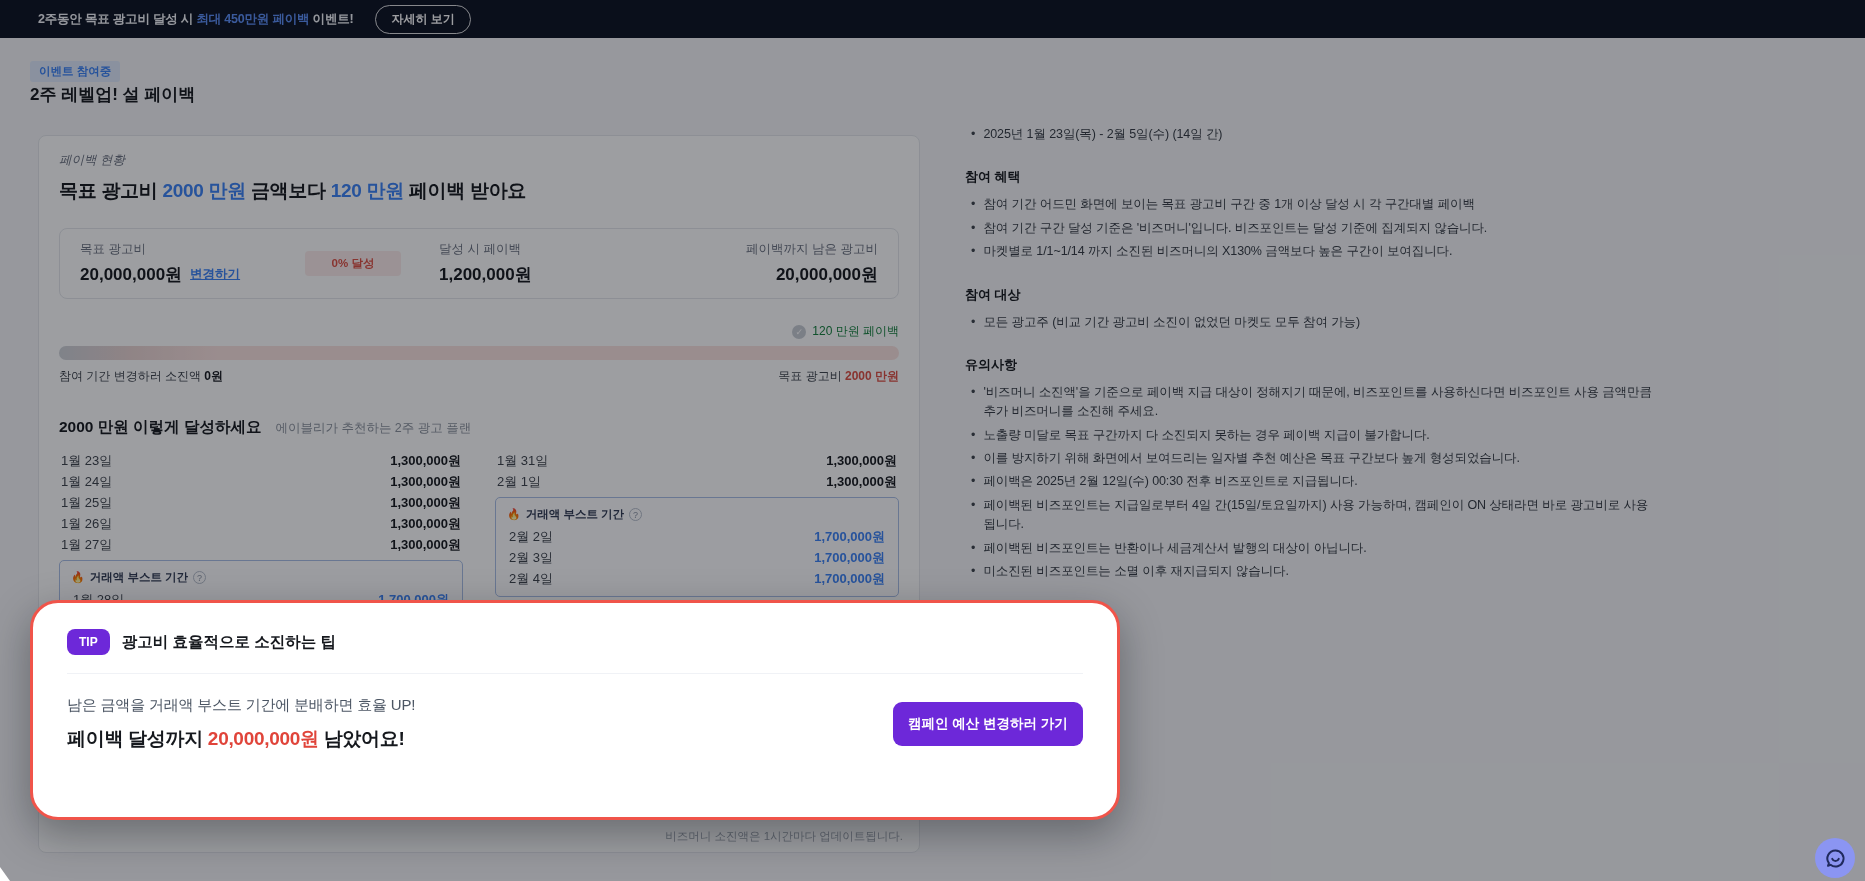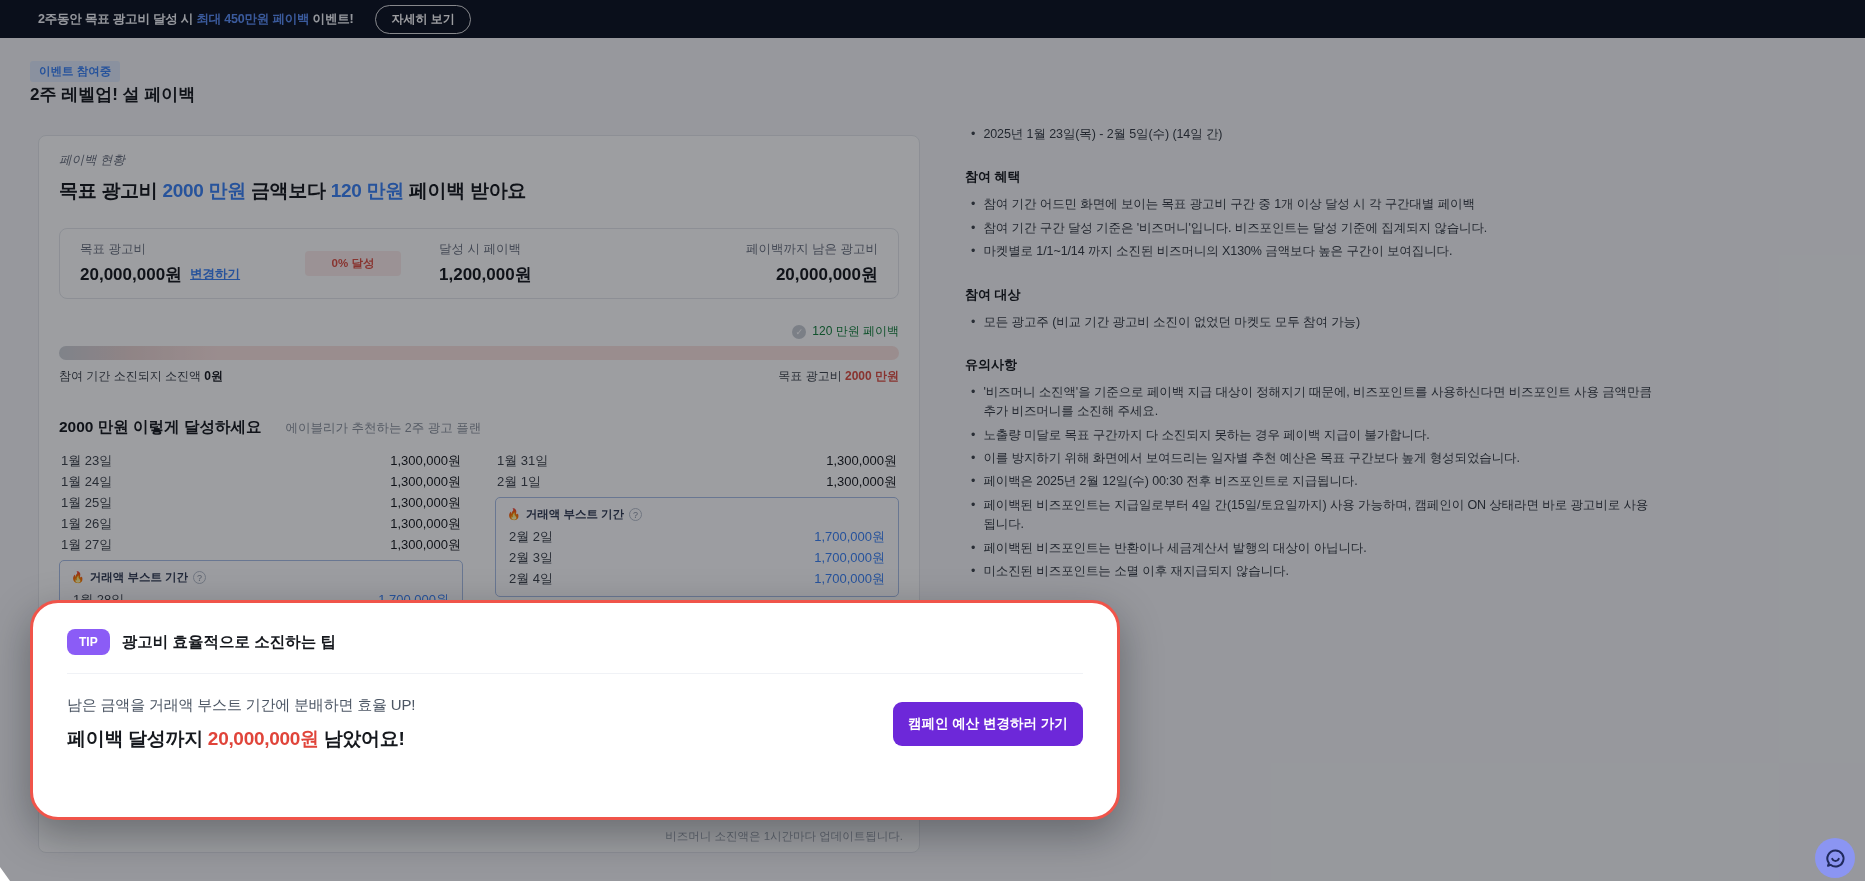--- a/index.html
+++ b/index.html
@@ -42,28 +42,28 @@
   .marker-row { margin-top:24px; display:flex; justify-content:flex-end; align-items:center; gap:6px; }
   .check-circle { width:14px; height:14px; border-radius:50%; background:#c7ccd3; color:#fff;
              font-size:9px; display:flex; align-items:center; justify-content:center; }
   .marker-label { font-size:12px; color:#15803d; }
   .pbar { margin-top:6px; height:14px; border-radius:7px;
           background:linear-gradient(90deg,#ced2d8 0px,#e9d4d2 70px,#fbe3e0 160px,#fbe3e0 100%); }
   .pbar-labels { margin-top:8px; display:flex; justify-content:space-between; font-size:12px; color:#3d434c; }
   .pbar-labels b { color:#15181d; }
   .pbar-labels .goal-red { color:#dd4f44; font-weight:bold; }
 
-  .plan-head { margin-top:32px; display:flex; align-items:baseline; gap:24px; }
+  .plan-head { margin-top:32px; display:flex; align-items:baseline; gap:14px; }
   .plan-title { font-size:15.5px; font-weight:bold; color:#15181d; }
   .plan-sub { font-size:12.5px; color:#8a919c; }
   .plan-cols { margin-top:12px; display:flex; gap:32px; }
   .plan-col { flex:1; }
   .p-row { display:flex; justify-content:space-between; align-items:center; padding:4px 2px; height:21px; }
   .p-date { font-size:13px; color:#3d434c; }
-  .p-amt { font-size:13px; font-weight:normal; color:#15181d; }
+  .p-amt { font-size:13px; font-weight:bold; color:#15181d; }
   .boost-box { border:1px solid #a9bfe6; background:#fdfdff; border-radius:5px; padding:7px 11px; margin-top:5px; }
   .boost-head { display:flex; align-items:center; gap:5px; padding:2px 0 4px; }
   .boost-fire { font-size:11px; }
   .boost-label { font-size:11.5px; font-weight:bold; color:#2f3a52; }
   .boost-help { width:13px; height:13px; border-radius:50%; border:1px solid #b6becb; color:#8a93a3;
              font-size:9px; display:flex; align-items:center; justify-content:center; cursor:pointer; }
   .boost-box .p-amt { color:#3b82f6; }
   .card-footnote { position:absolute; right:16px; bottom:8px; font-size:11.5px; color:#9aa1ab; }
 
   
@@ -75,21 +75,21 @@
   .bullet-text { font-size:12.5px; color:#343a43; line-height:1.55; letter-spacing:-0.1px; }
 
   
   .dim-overlay { position:absolute; inset:0; background:rgba(10,13,20,0.40); z-index:5; }
 
   
   .tip-popup { position:absolute; left:30px; top:600px; width:1090px; height:220px; background:#fff;
                border:3px solid #f0544a; border-radius:28px; z-index:10; padding:26px 34px 24px;
                box-shadow:0 14px 40px rgba(10,13,20,0.35); }
   .tip-head { display:flex; align-items:center; gap:12px; padding-bottom:18px; border-bottom:1px solid #f0f2f6; }
-  .tip-badge { background:#8b5cf6; color:#fff; font-size:12px; font-weight:bold; padding:6px 12px; border-radius:8px; }
+  .tip-badge { background:#6d28d9; color:#fff; font-size:12px; font-weight:bold; padding:6px 12px; border-radius:8px; }
   .tip-title { font-size:15.5px; font-weight:bold; color:#15181d; }
   .tip-body { margin-top:22px; display:flex; align-items:center; }
   .tip-lines { display:flex; flex-direction:column; gap:11px; }
   .tip-line1 { font-size:15px; color:#4b5563; letter-spacing:-0.2px; }
   .tip-line2 { font-size:19px; font-weight:bold; color:#15181d; letter-spacing:-0.3px; }
   .tip-line2 .red { color:#e0443a; }
   .tip-btn { margin-left:auto; background:#6d28d9; color:#fff; border:none; border-radius:9px;
              width:190px; height:44px; font-size:13.5px; font-weight:bold; cursor:pointer;
              font-family:"Liberation Sans","DejaVu Sans",sans-serif; }
 
@@ -134,21 +134,21 @@
         <div class="m-value">20,000,000원</div>
       </div>
     </div>
 
     <div class="marker-row">
       <span class="check-circle">✓</span>
       <span class="marker-label">120 만원 페이백</span>
     </div>
     <div class="pbar"></div>
     <div class="pbar-labels">
-      <div><span>참여 기간 소진되지 소진액 </span><b>0원</b></div>
+      <div><span>참여 기간 변경하러 소진액 </span><b>0원</b></div>
       <div><span>목표 광고비 </span><span class="goal-red">2000 만원</span></div>
     </div>
 
     <div class="plan-head">
       <span class="plan-title">2000 만원 이렇게 달성하세요</span>
       <span class="plan-sub">에이블리가 추천하는 2주 광고 플랜</span>
     </div>
     <div class="plan-cols" id="plan-cols">
         <div class="plan-col">
           <div class="p-row">

